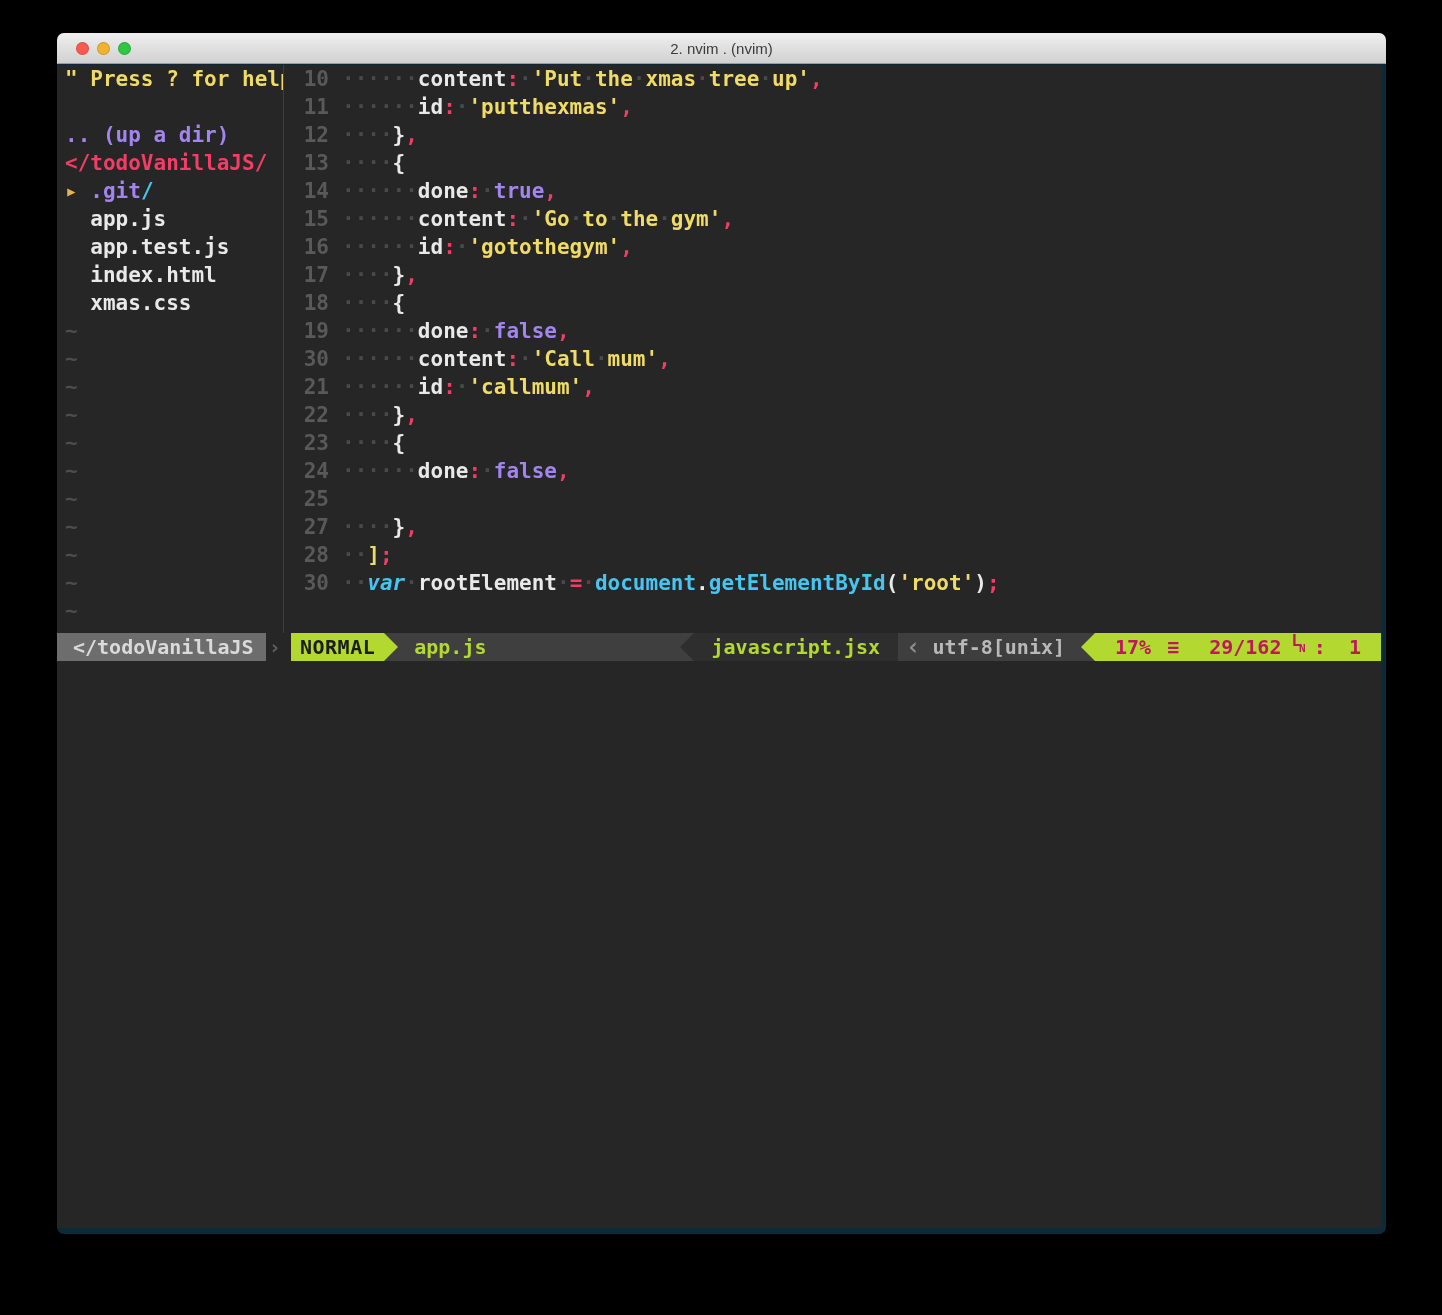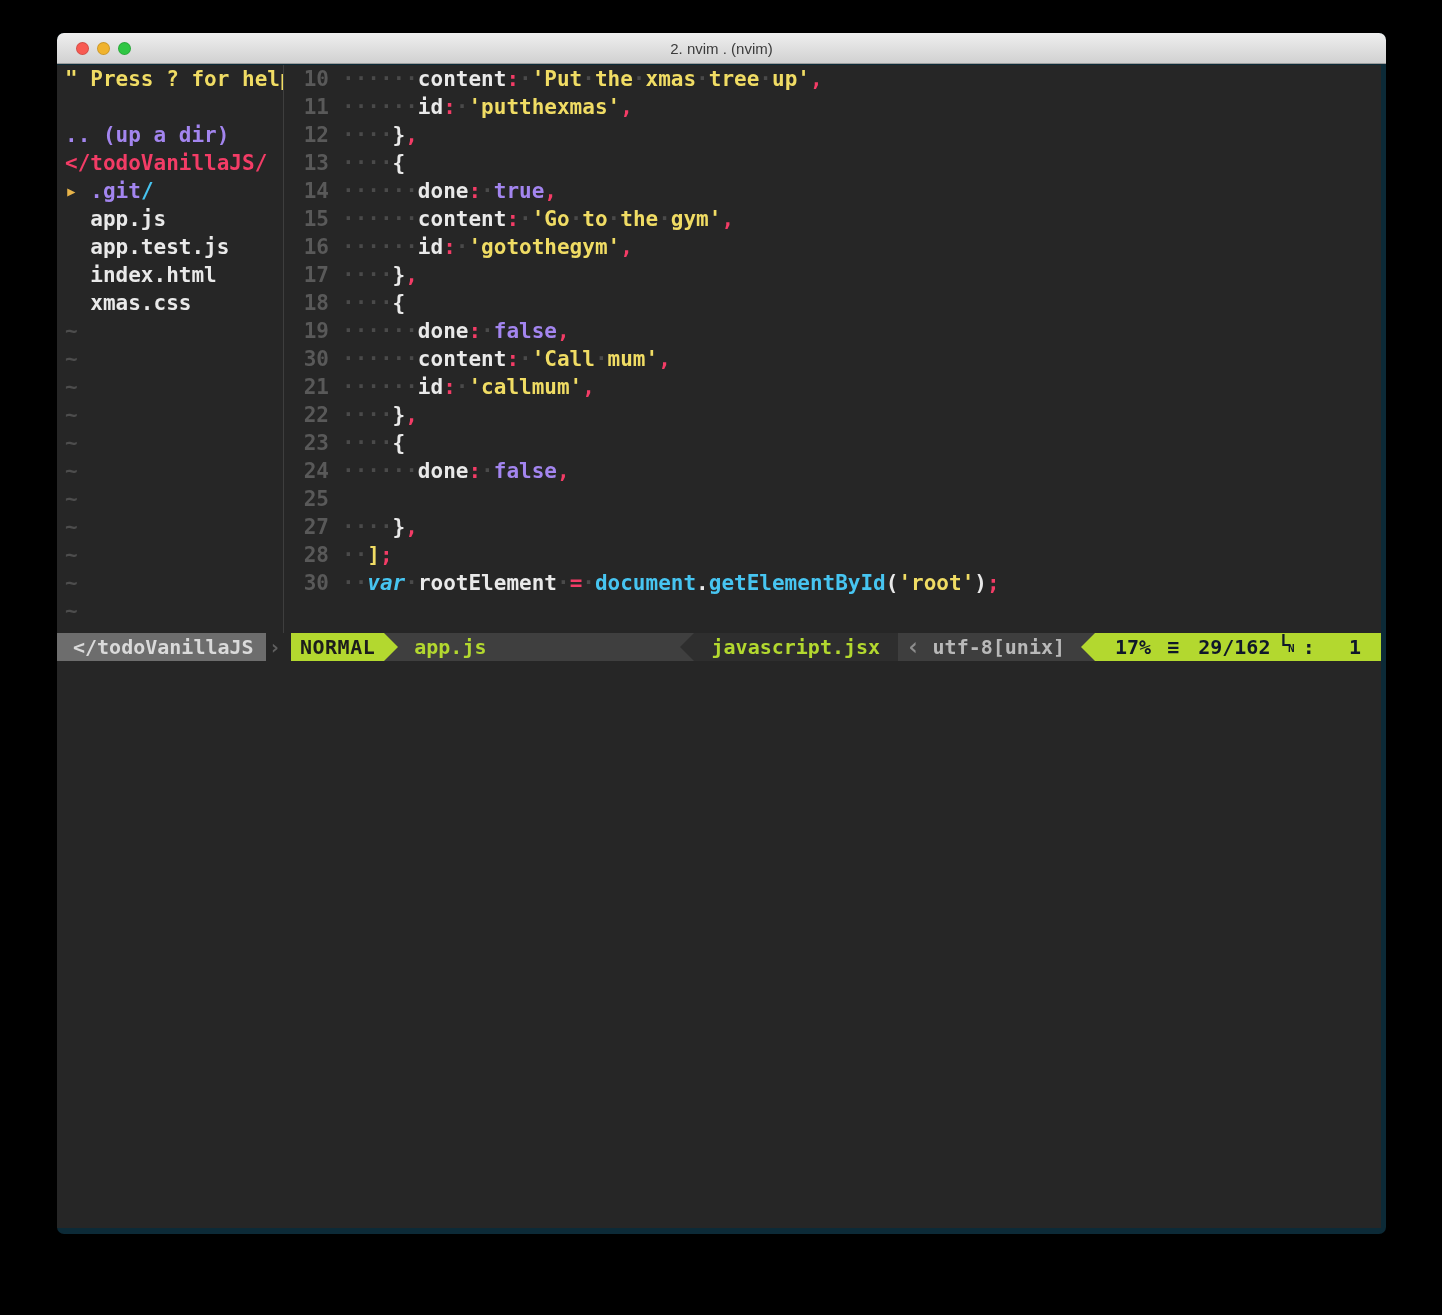--- a/index.html
+++ b/index.html
@@ -73,25 +73,25 @@
   .al-arrow-r{border-top:14px solid transparent;border-bottom:14px solid transparent;
     border-left:14px solid var(--c-lime);background:#3f3f3f;}
   .al-file{flex:1;background:#3f3f3f;color:var(--c-lime);padding:0 16px;min-width:0;}
   .al-arrow-dark{border-top:14px solid transparent;border-bottom:14px solid transparent;
     border-right:14px solid #2e2e2e;background:#3f3f3f;}
   .al-ft{background:#2e2e2e;color:var(--c-lime);padding:0 18px;white-space:pre;}
   .al-enc{background:#3e3e3e;color:#b9b9b9;padding:0 16px 0 8px;white-space:pre;display:flex;align-items:center;}
   .enc-chev{color:#8d8d8d;margin-right:12px;font-size:24px;}
   .al-arrow-lime{border-top:14px solid transparent;border-bottom:14px solid transparent;
     border-right:14px solid var(--c-lime);background:#3e3e3e;}
-  .al-pos{background:var(--c-lime);color:#0f172a;width:258px;flex:none;display:flex;
+  .al-pos{background:var(--c-lime);color:#be185d;width:258px;flex:none;display:flex;
     align-items:center;padding:0 14px;white-space:pre;}
   .al-pos .pct{margin-left:6px;}
   .al-pos .hamb{margin-left:16px;}
-  .al-pos .lns{margin-left:19px;}
+  .al-pos .lns{margin-left:30px;}
   .ln-glyph{display:inline-block;margin-left:10px;font-size:16px;line-height:1;transform:translateY(-3px);}
   .ln-sub{font-size:11px;vertical-align:-6px;margin-left:-2px;}
   .al-pos .colon{margin-left:8px;}
   .al-pos .coln{margin-left:auto;padding-right:6px;}
 
   .cmdline{flex:1;background:var(--c-bg);}
 </style>
 </head>
 <body>
 

